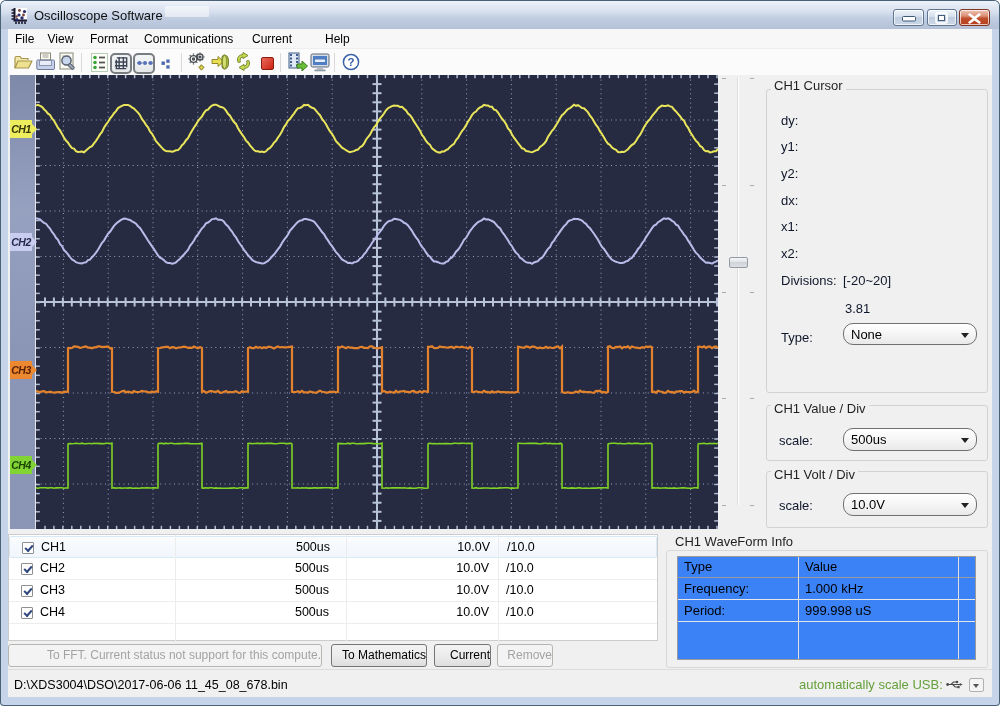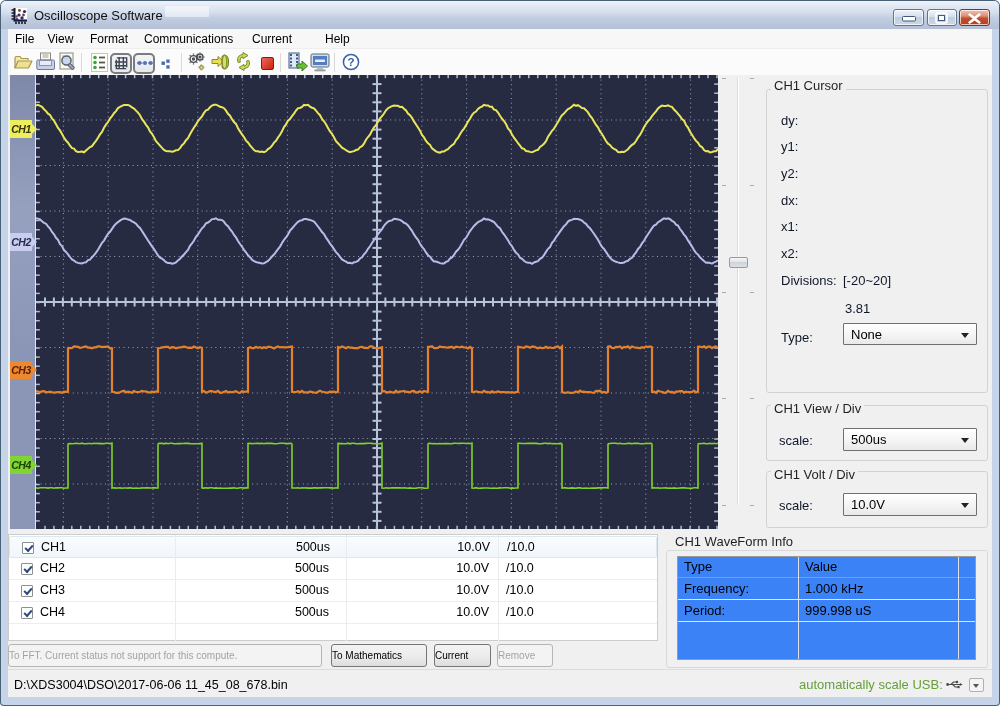--- a/index.html
+++ b/index.html
@@ -27,34 +27,34 @@
 #tag3{top:361px;background:#ec8930;color:#571e02}#tag3:after{border-left-color:#ec8930}
 #tag4{top:456px;background:#82d434;color:#1b4503}#tag4:after{border-left-color:#82d434}
 
 #slidertrack{left:737px;top:78px;width:2px;height:427px;background:#dcdcdc;border-right:1px solid #fff}
 .slt{position:absolute;width:4px;height:1px;background:#aaa}
 #sliderthumb{left:729px;top:257px;width:19px;height:11px;background:linear-gradient(#f5f6f7,#e0e3e6 45%,#cfd4d9 50%,#dde0e4);border:1px solid #949aa3;border-radius:2px}
 
 .group{position:absolute;border:1px solid #d2d2d2;border-radius:3px}
 .gtitle{position:absolute;font-size:13px;color:#1f1f1f;background:#f0f0f0;padding:0 3px}
 .lbl{position:absolute;font-size:13px;color:#0f172a}
-.combo{position:absolute;background:linear-gradient(#fff,#f4f4f4 55%,#e9e9ea);border:1px solid #707070;border-radius:1px;font-size:13px;color:#000;line-height:21px;padding-left:7px}
+.combo{position:absolute;background:linear-gradient(#fff,#f4f4f4 55%,#e9e9ea);border:1px solid #707070;border-radius:10px;font-size:13px;color:#000;line-height:21px;padding-left:7px}
 .combo:after{content:"";position:absolute;right:7px;top:8.5px;border:4.5px solid transparent;border-top:5.5px solid #222;border-bottom:none}
 
 #chtable{left:8px;top:534px;width:650px;height:107px;background:#fff;border:1px solid #ccc}
 .trow{position:absolute;left:0;width:648px;height:22px;border-bottom:1px solid #ededed;font-size:12.5px;color:#000}
 .cb{position:absolute;left:12px;top:5px;width:12px;height:12px;background:#fdfdfd;border:1px solid #8e8f8f;border-radius:1px}
 .cb:after{content:"";position:absolute;left:2px;top:2px;width:6px;height:3px;border-left:2px solid #31497e;border-bottom:2px solid #31497e;transform:rotate(-48deg)}
 .cname{position:absolute;left:31px;top:3px}
 .c500{position:absolute;left:200px;width:120px;top:3px;text-align:right}
 .c10v{position:absolute;left:360px;width:120px;top:3px;text-align:right}
 .cdiv{position:absolute;left:497px;top:3px}
 .colsep{position:absolute;top:0;width:1px;height:107px;background:#ececec}
 
-.btn{position:absolute;top:644px;height:23px;font-size:10px;text-align:left;border-radius:3px;line-height:21px}
+.btn{position:absolute;top:644px;height:23px;font-size:12px;text-align:right;border-radius:3px;line-height:21px}
 .btn.on{border:1px solid #757575;background:linear-gradient(#f3f3f3,#ebebeb 55%,#dddddd);color:#000}
 .btn.off{border:1px solid #b8b5b0;background:#f3f3f3;color:#a3a3a3}
 #sep2{left:8px;top:669px;width:984px;height:1px;background:#dcdcdc}
 #statusbar{left:8px;top:670px;width:984px;height:26px;background:#f0f0f0;font-size:13px}
 
 #infobox{left:666px;top:550px;width:322px;height:118px;border:1px solid #d8d8d8;border-radius:3px}
 #infotitle{left:672px;top:534px;font-size:13px;color:#1f1f1f;background:#f0f0f0;padding:0 3px}
 #infotable{left:677px;top:556px;width:299px;height:104px;background:#3b82f6;border:1px solid #9a9a9a;font-size:13px}
 .itrow{position:absolute;left:0;width:297px;height:21px;border-bottom:1px solid #e6e6e6}
 .itc1{position:absolute;left:6px;top:2px}
@@ -638,21 +638,21 @@
   <div class="lbl" style="left:781px;top:166px">y2:</div>
   <div class="lbl" style="left:781px;top:192.5px">dx:</div>
   <div class="lbl" style="left:781px;top:219px">x1:</div>
   <div class="lbl" style="left:781px;top:246px">x2:</div>
   <div class="lbl" style="left:781px;top:272.5px">Divisions:</div>
   <div class="lbl" style="left:843px;top:272.5px">[-20~20]</div>
   <div class="lbl" style="left:845px;top:301px">3.81</div>
   <div class="lbl" style="left:781px;top:330px">Type:</div>
   <div class="combo" style="left:843px;top:323px;width:134px;height:22px">None</div>
   <div class="group" style="left:766px;top:405px;width:222px;height:56px"></div>
-  <div class="gtitle" style="left:771px;top:401px">CH1 View / Div</div>
+  <div class="gtitle" style="left:771px;top:401px">CH1 Value / Div</div>
   <div class="lbl" style="left:779px;top:433px">scale:</div>
   <div class="combo" style="left:843px;top:428px;width:134px;height:23px">500us</div>
   <div class="group" style="left:766px;top:471px;width:222px;height:57px"></div>
   <div class="gtitle" style="left:771px;top:467px">CH1 Volt / Div</div>
   <div class="lbl" style="left:779px;top:498px">scale:</div>
   <div class="combo" style="left:843px;top:493px;width:134px;height:23px">10.0V</div>
 
   <div class="abs" id="chtable">
     <div class="trow" style="top:1px;background:linear-gradient(#fafcfe,#f0f6fc);border:1px solid #d9e8f5;border-radius:2px">
       <span class="cb"></span>

